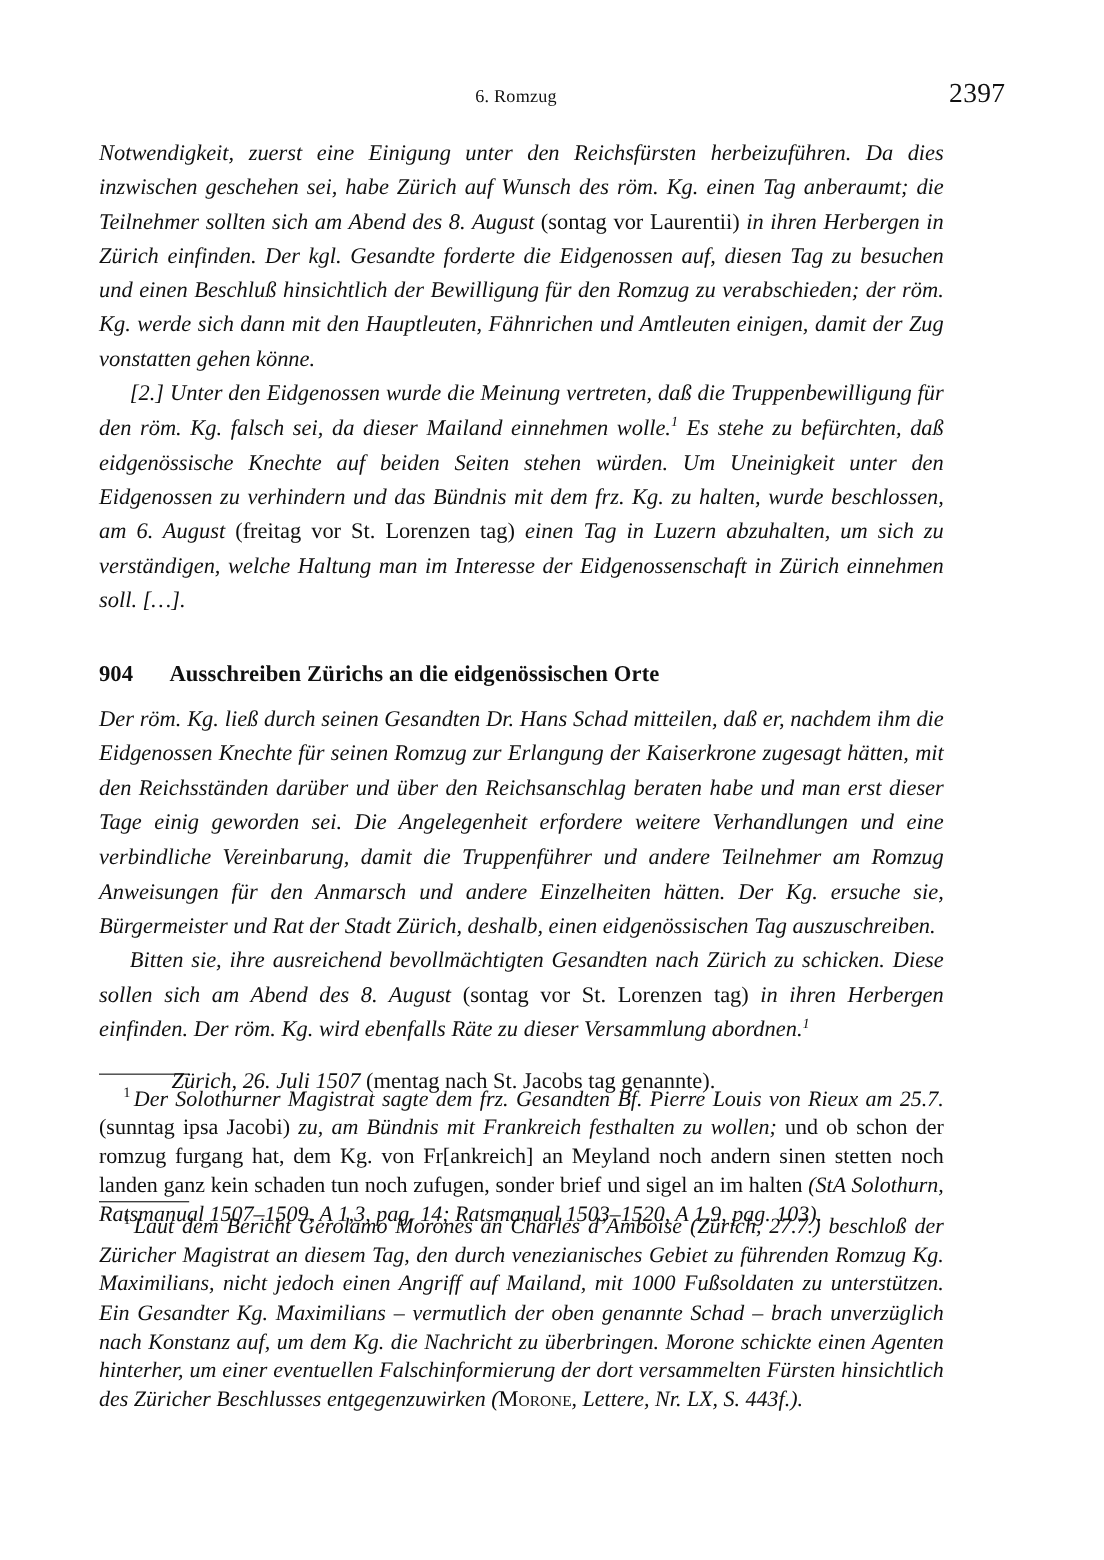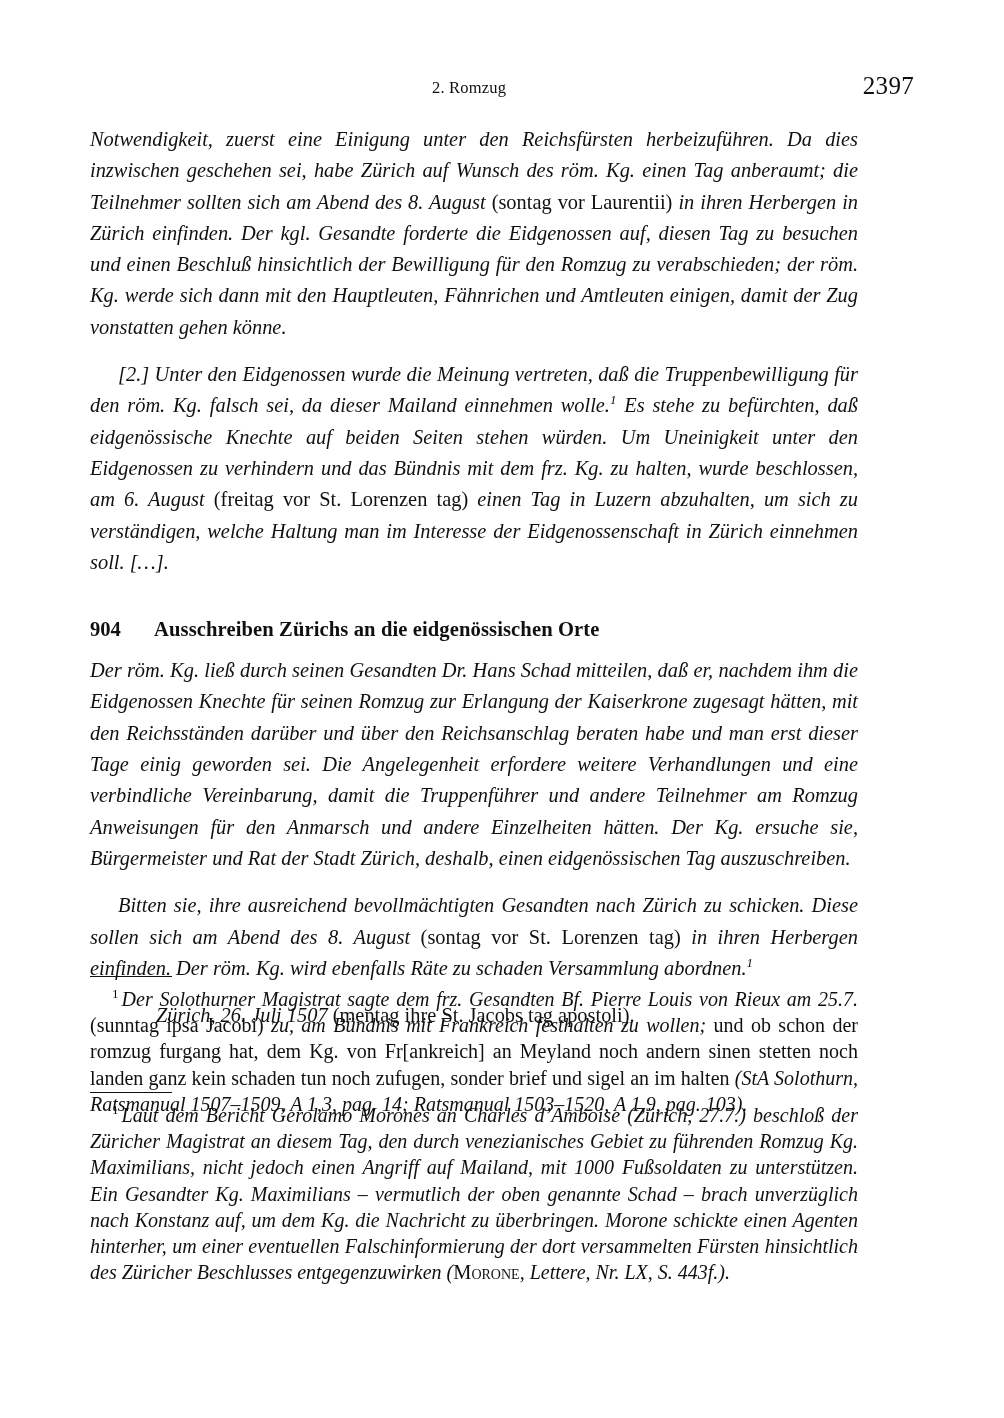--- a/index.html
+++ b/index.html
@@ -53,21 +53,21 @@
 
   p {
     margin: 0;
     text-align: justify;
     text-justify: inter-word;
     font-style: italic;
     font-size: 20.4px;
     line-height: 31.3px;
     hyphens: manual;
   }
-  p.indent { text-indent: 28px; margin-top: 16px; }
+  p.indent { text-indent: 28px; }
   p.dateline {
     text-indent: 66px;
     margin-top: 16px;
   }
 
   
   .rm { font-style: normal; }
 
   sup {
     font-size: 0.63em;
@@ -129,41 +129,41 @@
     font-variant: small-caps;
     font-size: 1.02em;
   }
 </style>
 </head>
 <body>
 
 <div class="page">
 
   <div class="running-head">
-    <span class="rh-title">2. Romzug</span>
+    <span class="rh-title">6. Romzug</span>
     <span class="rh-page">2397</span>
   </div>
 
   <div class="textblock">
 
     <p><span>Notwendigkeit, zuerst eine Einigung unter den Reichsfürsten herbeizuführen. Da dies inzwischen geschehen sei, habe Zürich auf Wunsch des röm. Kg. einen Tag anberaumt; die Teilnehmer sollten sich am Abend des 8. August </span><span class="rm">(sontag vor Laurentii)</span><span> in ihren Herbergen in Zürich einfinden. Der kgl. Gesandte forderte die Eidgenossen auf, diesen Tag zu besuchen und einen Beschluß hinsichtlich der Bewilligung für den Romzug zu verabschieden; der röm. Kg. werde sich dann mit den Hauptleuten, Fähnrichen und Amtleuten einigen, damit der Zug vonstatten gehen könne.</span></p>
 
     <p class="indent"><span>[2.] Unter den Eidgenossen wurde die Meinung vertreten, daß die Truppenbewilligung für den röm. Kg. falsch sei, da dieser Mailand einnehmen wolle.</span><sup>1</sup><span> Es stehe zu befürchten, daß eidgenössische Knechte auf beiden Seiten stehen würden. Um Uneinigkeit unter den Eidgenossen zu verhindern und das Bündnis mit dem frz. Kg. zu halten, wurde beschlossen, am 6. August </span><span class="rm">(freitag vor St. Lorenzen tag)</span><span> einen Tag in Luzern abzuhalten, um sich zu verständigen, welche Haltung man im Interesse der Eidgenossenschaft in Zürich einnehmen soll. […].</span></p>
 
 
     <div class="section-heading">
       <span class="sh-num">904</span>
       <span class="sh-title">Ausschreiben Zürichs an die eidgenössischen Orte</span>
     </div>
 
     <p class="gap-before-body"><span>Der röm. Kg. ließ durch seinen Gesandten Dr. Hans Schad mitteilen, daß er, nachdem ihm die Eidgenossen Knechte für seinen Romzug zur Erlangung der Kaiserkrone zugesagt hätten, mit den Reichsständen darüber und über den Reichsanschlag beraten habe und man erst dieser Tage einig geworden sei. Die Angelegenheit erfordere weitere Verhandlungen und eine verbindliche Vereinbarung, damit die Truppenführer und andere Teilnehmer am Romzug Anweisungen für den Anmarsch und andere Einzelheiten hätten. Der Kg. ersuche sie, Bürgermeister und Rat der Stadt Zürich, deshalb, einen eidgenössischen Tag auszuschreiben.</span></p>
 
-    <p class="indent"><span>Bitten sie, ihre ausreichend bevollmächtigten Gesandten nach Zürich zu schicken. Diese sollen sich am Abend des 8. August </span><span class="rm">(sontag vor St. Lorenzen tag)</span><span> in ihren Herbergen einfinden. Der röm. Kg. wird ebenfalls Räte zu schaden Versammlung abordnen.</span><sup>1</sup></p>
+    <p class="indent"><span>Bitten sie, ihre ausreichend bevollmächtigten Gesandten nach Zürich zu schicken. Diese sollen sich am Abend des 8. August </span><span class="rm">(sontag vor St. Lorenzen tag)</span><span> in ihren Herbergen einfinden. Der röm. Kg. wird ebenfalls Räte zu dieser Versammlung abordnen.</span><sup>1</sup></p>
 
-    <p class="dateline"><span>Zürich, 26. Juli 1507 </span><span class="rm">(mentag ihre St. Jacobs tag apostoli).</span></p>
+    <p class="dateline"><span>Zürich, 26. Juli 1507 </span><span class="rm">(mentag nach St. Jacobs tag genannte).</span></p>
 
   </div>
 
   <div class="footnotes" style="top: 976px;">
     <div class="fn-block">
       <div class="fn-rule"></div>
       <p class="fn-text"><span class="fn-marker">1</span><span>Der Solothurner Magistrat sagte dem frz. Gesandten Bf. Pierre Louis von Rieux am 25.7. </span><span class="rm">(sunntag ipsa Jacobi)</span><span> zu, am Bündnis mit Frankreich festhalten zu wollen;</span><span class="rm"> und ob schon der romzug furgang hat, dem Kg. von Fr[ankreich] an Meyland noch andern sinen stetten noch landen ganz kein schaden tun noch zufugen, sonder brief und sigel an im halten </span><span>(StA Solothurn, Ratsmanual 1507–1509, A 1,3, pag. 14; Ratsmanual 1503–1520, A 1,9, pag. 103).</span></p>
     </div>
   </div>
 

